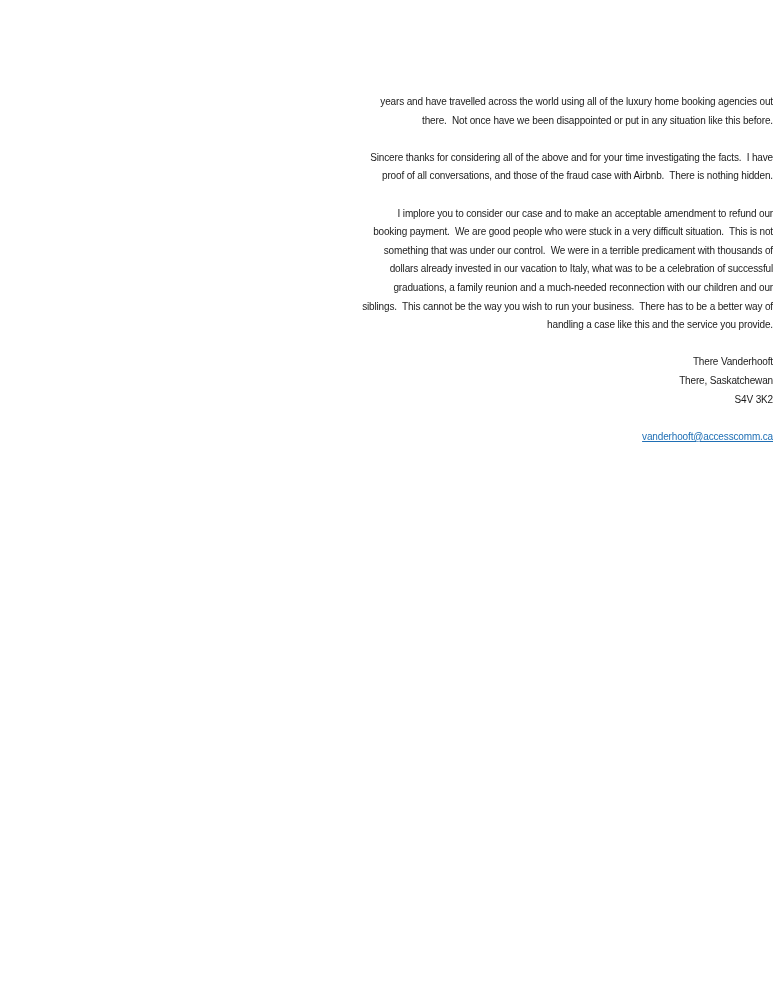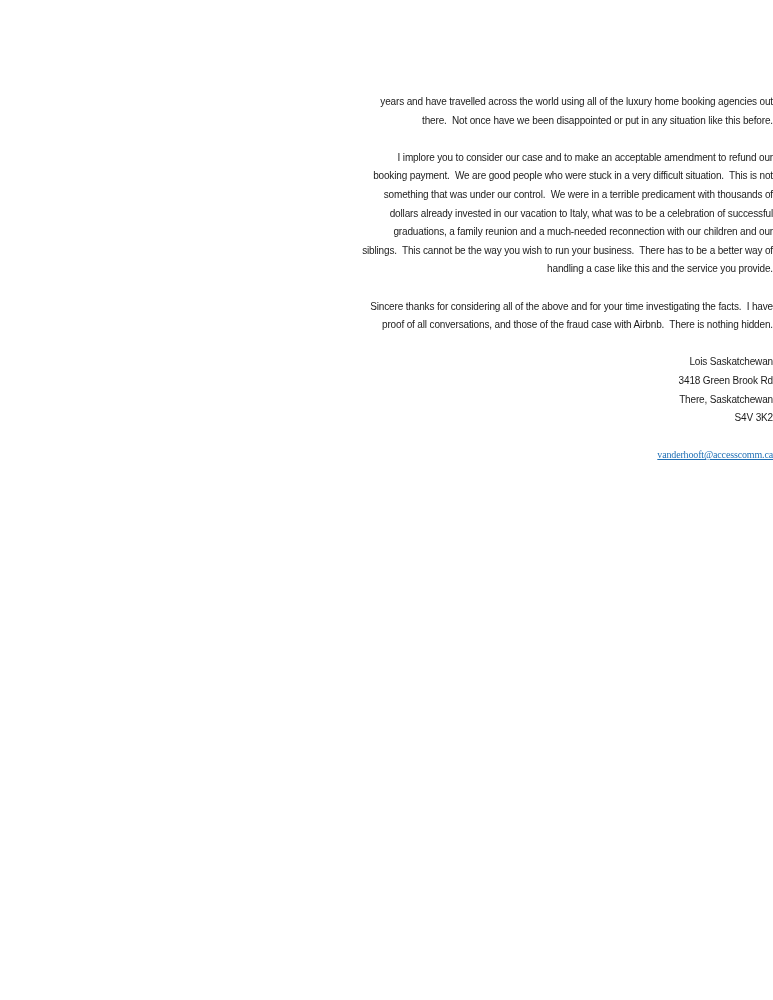--- a/index.html
+++ b/index.html
@@ -33,43 +33,41 @@
   .signature {
     margin: 0;
   }
   .signature .sig-line {
     white-space: pre;
   }
   a.email-link {
     color: #1f6fb5;
     text-decoration: underline;
     cursor: pointer;
-    font-family: Liberation Serif, serif;
   }
 </style>
 </head>
 <body>
 
 <div class="page">
   <div class="content">
     <p class="para">years and have travelled across the world using all of the luxury home booking agencies out
 there.  Not once have we been disappointed or put in any situation like this before.</p>
+    <p class="para">Sincere thanks for considering all of the above and for your time investigating the facts.  I have
+proof of all conversations, and those of the fraud case with Airbnb.  There is nothing hidden.</p>
     <p class="para">I implore you to consider our case and to make an acceptable amendment to refund our
 booking payment.  We are good people who were stuck in a very difficult situation.  This is not
 something that was under our control.  We were in a terrible predicament with thousands of
 dollars already invested in our vacation to Italy, what was to be a celebration of successful
 graduations, a family reunion and a much-needed reconnection with our children and our
 siblings.  This cannot be the way you wish to run your business.  There has to be a better way of
 handling a case like this and the service you provide.</p>
-    <p class="para">Sincere thanks for considering all of the above and for your time investigating the facts.  I have
-proof of all conversations, and those of the fraud case with Airbnb.  There is nothing hidden.</p>
 
     <div class="signature">
-      <div class="sig-line">Lois Saskatchewan</div>
-      <div class="sig-line">3418 Green Brook Rd</div>
+      <div class="sig-line">There Vanderhooft</div>
       <div class="sig-line">There, Saskatchewan</div>
       <div class="sig-line">S4V 3K2</div>
       <div class="sig-line">
         <a class="email-link" href="#">vanderhooft@accesscomm.ca</a>
       </div>
     </div>
   </div>
 </div>
 
 </body></html>

